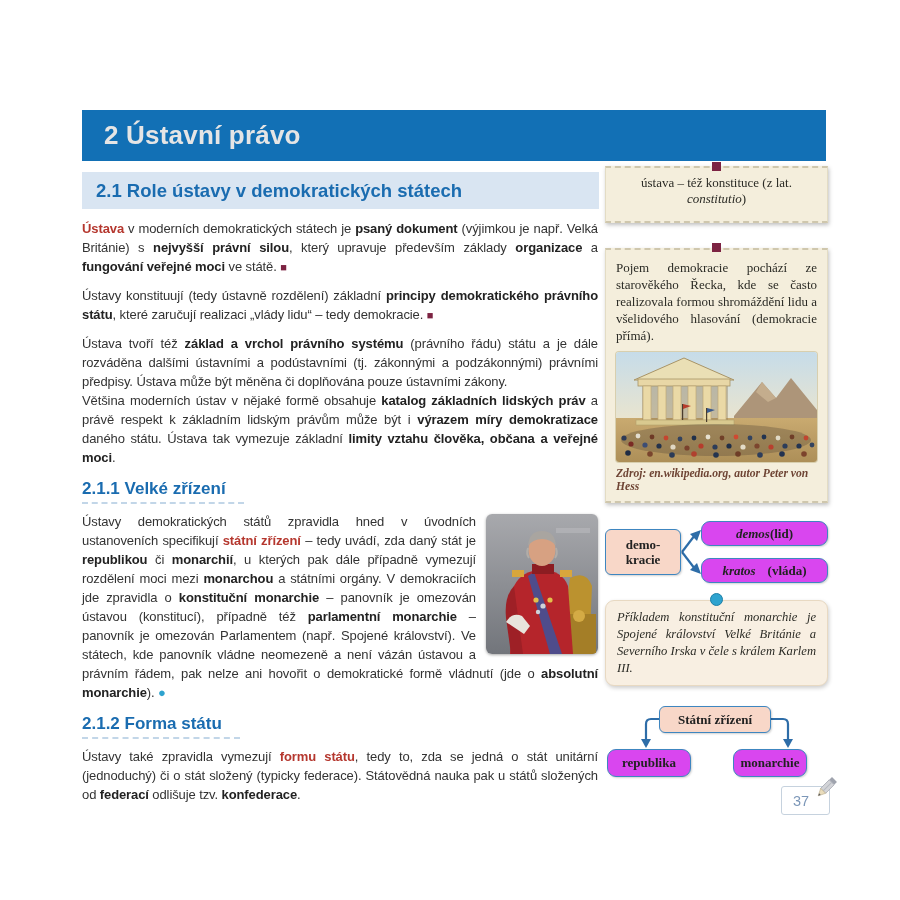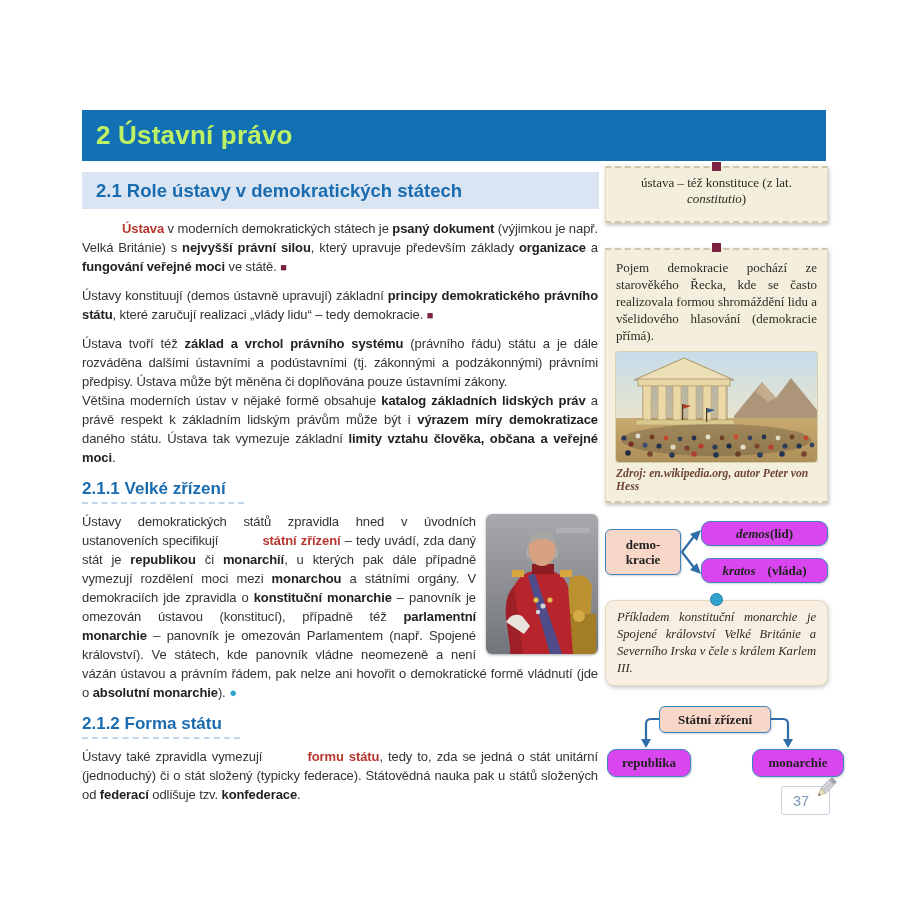--- a/index.html
+++ b/index.html
@@ -2,34 +2,34 @@
 <html><head>
 <meta charset="utf-8">
 <style>
   html,body{margin:0;padding:0;}
   body{width:900px;height:900px;background:#ffffff;position:relative;
        font-family:"Liberation Sans",sans-serif;color:#333;overflow:hidden;}
 
   
   .banner{position:absolute;left:82px;top:110px;width:744px;height:51px;
           background:#1270b5;display:flex;align-items:center;}
-  .banner h1{margin:0 0 0 14px;color:#bef264;font-size:26px;font-weight:bold;letter-spacing:.2px;}
+  .banner h1{margin:0 0 0 22px;color:#e5e5e5;font-size:26px;font-weight:bold;letter-spacing:.2px;}
 
   
   .band{position:absolute;left:82px;top:172px;width:517px;height:37px;
         background:#d9e5f2;display:flex;align-items:center;}
   .band h2{margin:0 0 0 14px;color:#1a6cb0;font-size:18.5px;font-weight:bold;}
 
   
   .left-col{position:absolute;left:82px;top:219px;width:516px;}
   .para{font-size:13px;line-height:19px;text-align:justify;letter-spacing:-.1px;margin:0 0 9px 0;}
   .para.tight{margin-bottom:0;}
   .para.endgap{margin-bottom:12px;}
   .b{font-weight:bold;color:#222;}
-  .red{font-weight:bold;color:#b5372e;margin-left:40px;}
+  .red{font-weight:bold;color:#b5372e;}
   .sq{color:#7c2342;font-size:11px;}
   .dot{color:#2ea3cf;font-size:13px;}
   .i{font-style:italic;}
   h3.sub{margin:12px 0 8px 0;font-size:17px;color:#1a6cb0;}
   h3.sub span{display:inline-block;padding:0 18px 3px 0;border-bottom:2px dashed #c2d6e8;}
   .kingwrap{float:right;width:112px;height:140px;margin:2px 0 4px 10px;border-radius:6px;
             overflow:hidden;box-shadow:0 1px 3px rgba(0,0,0,.35);}
 
   
   .right-col{position:absolute;left:605px;top:162px;width:223px;}
@@ -63,21 +63,21 @@
   .pinkbox{background:#f8d7c8;border-radius:6px;}
   .greenbox{background:#d946ef;border-radius:9px;}
   .demo-root{left:0;top:8px;width:76px;height:46px;line-height:15px;}
   .demo-b1{left:96px;top:0;width:127px;height:25px;}
   .demo-b2{left:96px;top:37px;width:127px;height:25px;gap:12px;}
   .arrowsvg{position:absolute;left:0;top:0;}
   .statni-diag{height:72px;margin-top:20px;}
   .st-root{left:54px;top:0;width:112px;height:27px;}
   .st-b1{left:2px;top:43px;width:84px;height:28px;}
   .st-b2/ .st-b2{}
-  .st-b2{left:147px;top:43px;width:92px;height:28px;}
+  .st-b2{left:128px;top:43px;width:74px;height:28px;}
 
   
   .pagebox{position:absolute;left:781px;top:786px;width:47px;height:27px;
            border:1.5px solid #c6d2de;border-radius:3px;background:#fff;}
   .pagebox .num{position:absolute;left:0;top:0;width:38px;height:27px;display:flex;
                 align-items:center;justify-content:center;color:#7c97b8;font-size:14.5px;}
   .pencil{position:absolute;right:-11px;top:-13px;}
 </style>
 </head>
 <body>
@@ -85,21 +85,21 @@
 <div class="banner">
   <h1>2 Ústavní právo</h1>
 </div>
 
 <div class="band">
   <h2>2.1 Role ústavy v demokratických státech</h2>
 </div>
 
 <div class="left-col">
   <p class="para"><span class="red">Ústava</span><span> v moderních demokratických státech je </span><span class="b">psaný dokument</span><span> (výjimkou je např. Velká Británie) s </span><span class="b">nejvyšší právní silou</span><span>, který upravuje především základy </span><span class="b">organizace</span><span> a </span><span class="b">fungování veřejné moci</span><span> ve státě. </span><span class="sq">■</span></p>
-  <p class="para"><span>Ústavy konstituují (demos ústavně upravují) základní </span><span class="b">principy demokratického právního státu</span><span>, které zaručují realizaci „vlády lidu“ – tedy demokracie. </span><span class="sq">■</span></p>
+  <p class="para"><span>Ústavy konstituují (tedy ústavně rozdělení) základní </span><span class="b">principy demokratického právního státu</span><span>, které zaručují realizaci „vlády lidu“ – tedy demokracie. </span><span class="sq">■</span></p>
   <p class="para tight"><span>Ústava tvoří též </span><span class="b">základ a vrchol právního systému</span><span> (právního řádu) státu a je dále rozváděna dalšími ústavními a podústavními (tj. zákonnými a podzákonnými) právními předpisy. Ústava může být měněna či doplňována pouze ústavními zákony.</span></p>
   <p class="para endgap"><span>Většina moderních ústav v nějaké formě obsahuje </span><span class="b">katalog základních lidských práv</span><span> a právě respekt k základním lidským právům může být i </span><span class="b">výrazem míry demokratizace</span><span> daného státu. Ústava tak vymezuje základní </span><span class="b">limity vztahu člověka, občana a veřejné moci</span><span>.</span></p>
 
   <h3 class="sub">
     <span>2.1.1 Velké zřízení</span>
   </h3>
 
   <div class="para">
     <span class="kingwrap">
       <svg width="112" height="140" viewBox="0 0 112 140" xmlns="http://www.w3.org/2000/svg">

